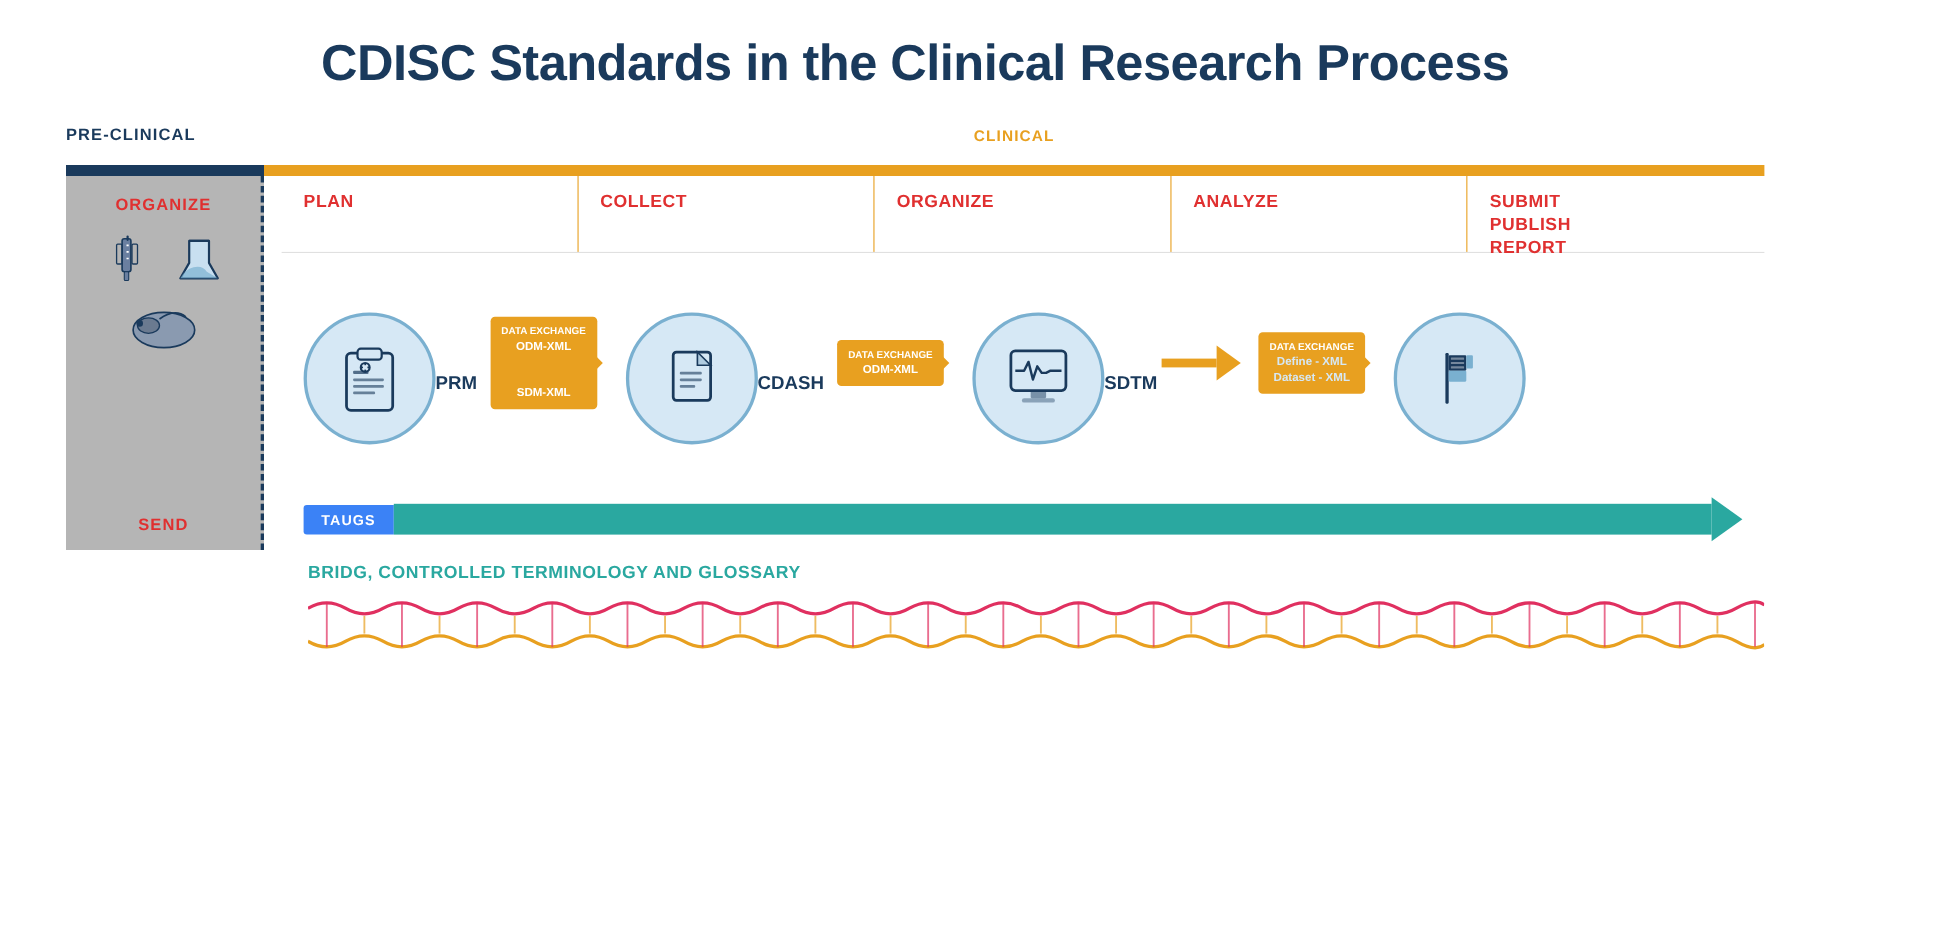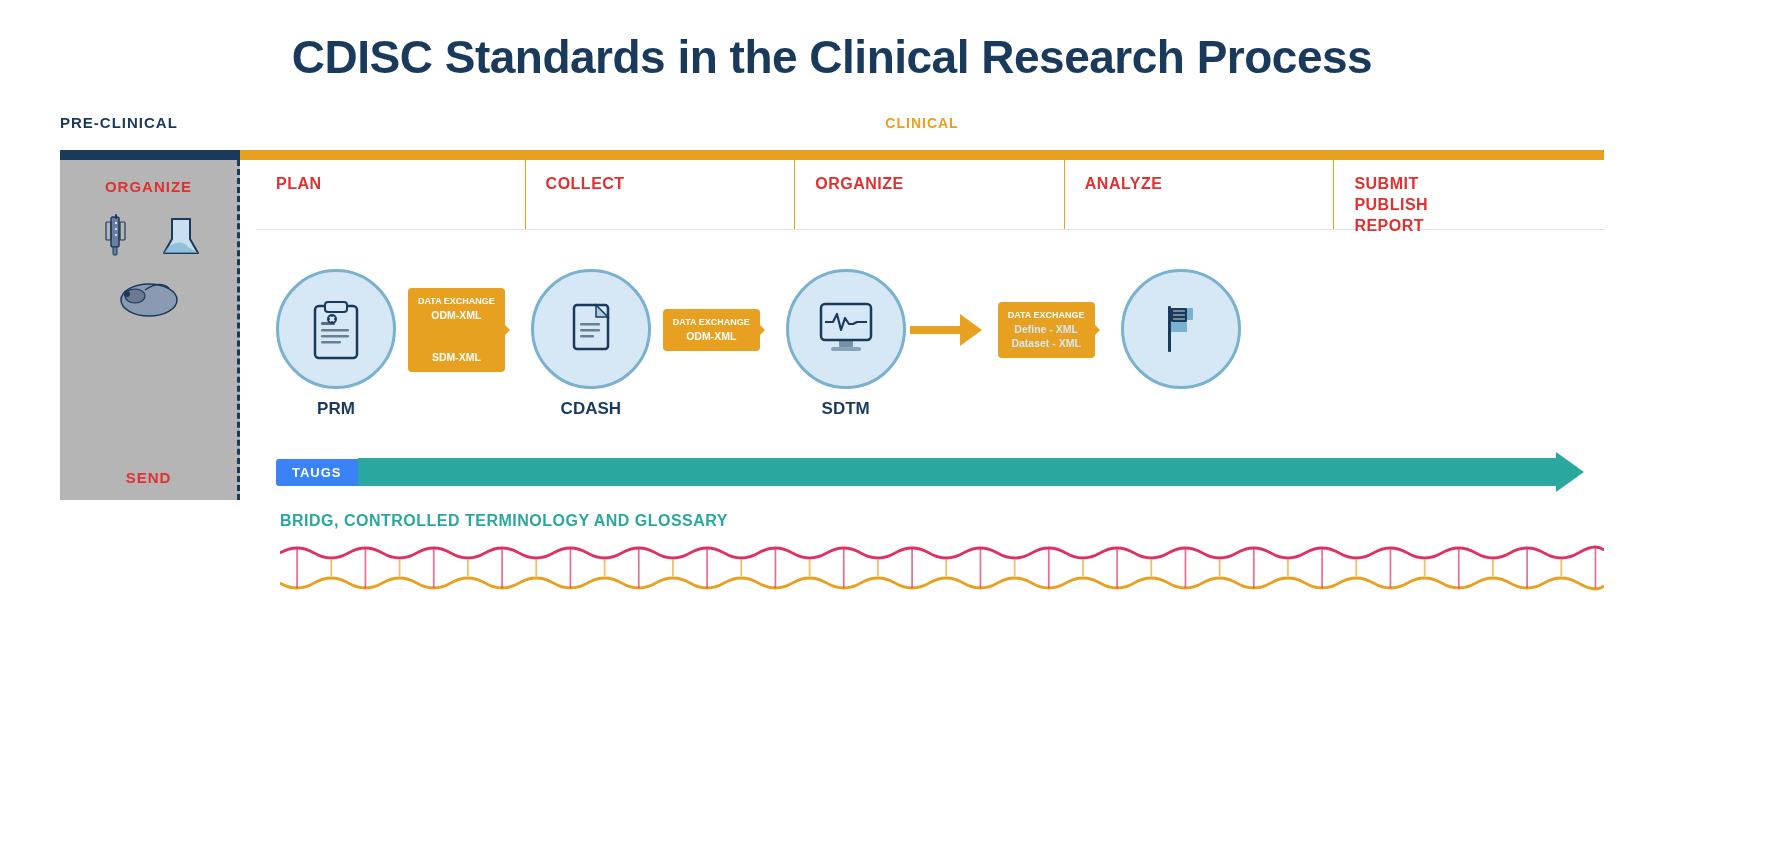--- a/index.html
+++ b/index.html
@@ -217,21 +217,21 @@
     }
 
     .flow-wrapper {
       display: flex;
       align-items: center;
       padding: 10px 20px;
       width: 100%;
     }
     .flow-node {
       display: flex;
-      flex-direction: column;
+      flex-direction: row;
       align-items: center;
     }
     .connector {
       display: flex;
       align-items: center;
       flex-shrink: 0;
     }
 
     .data-exchange-box {
       background: #e8a020;

